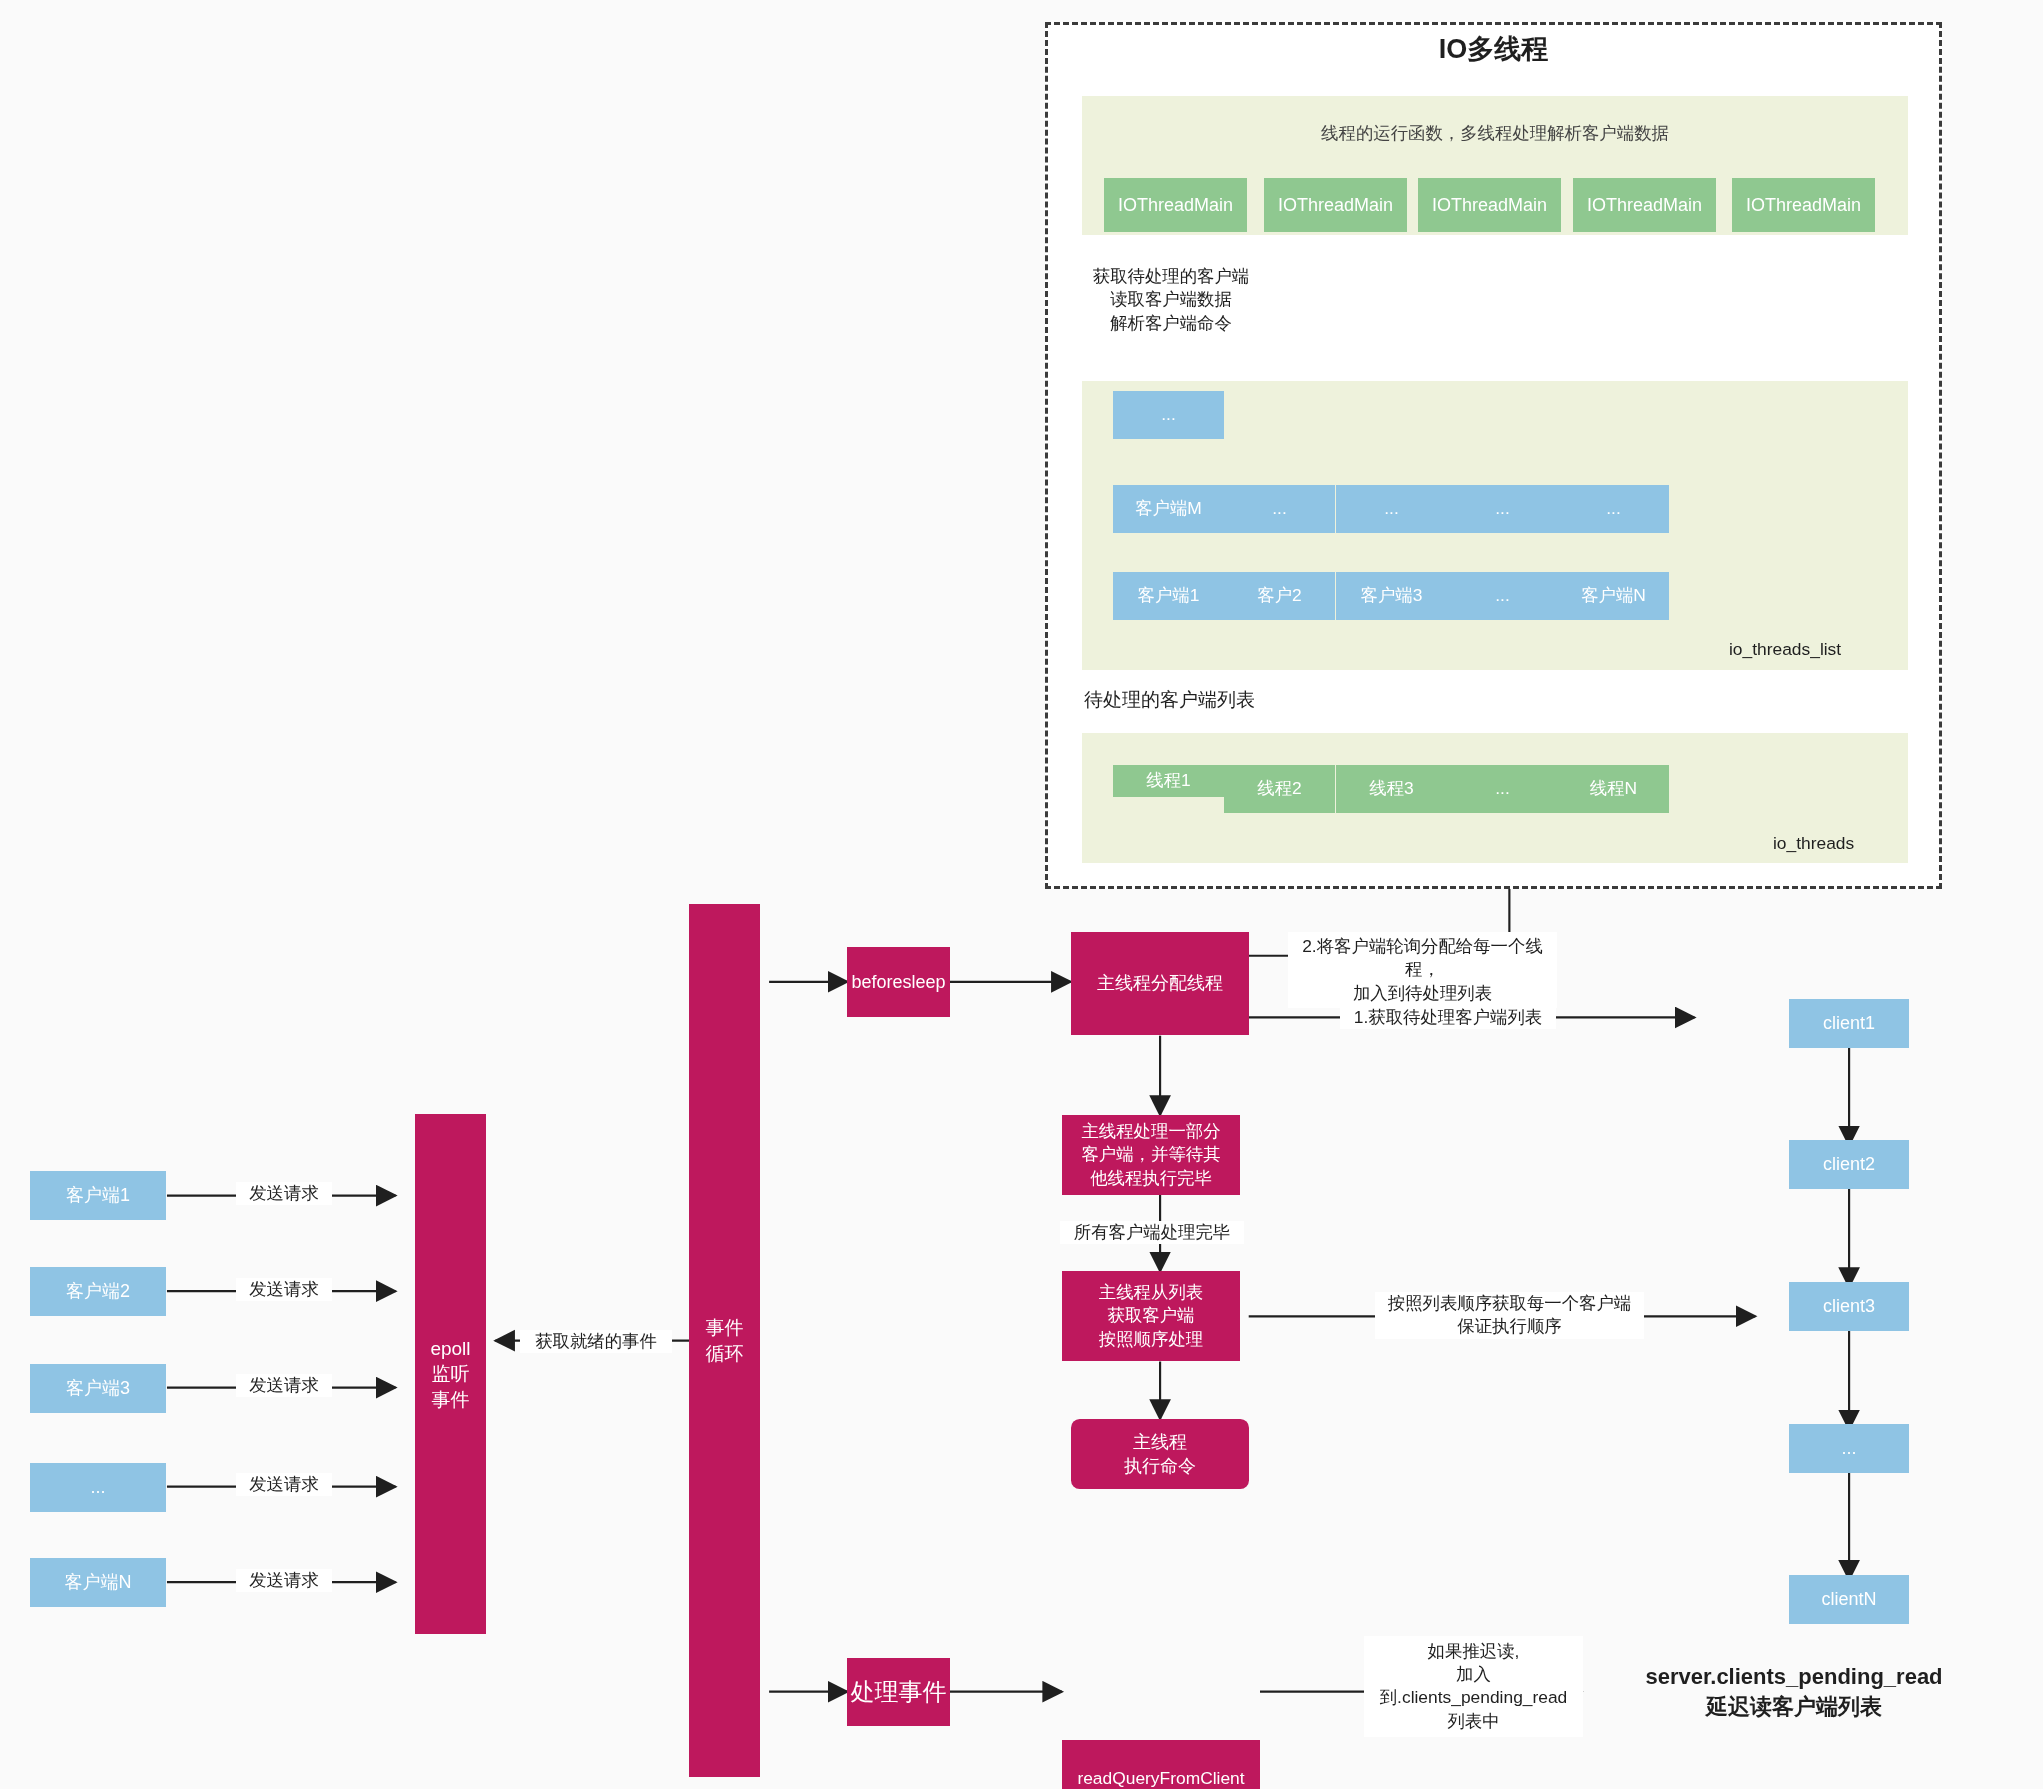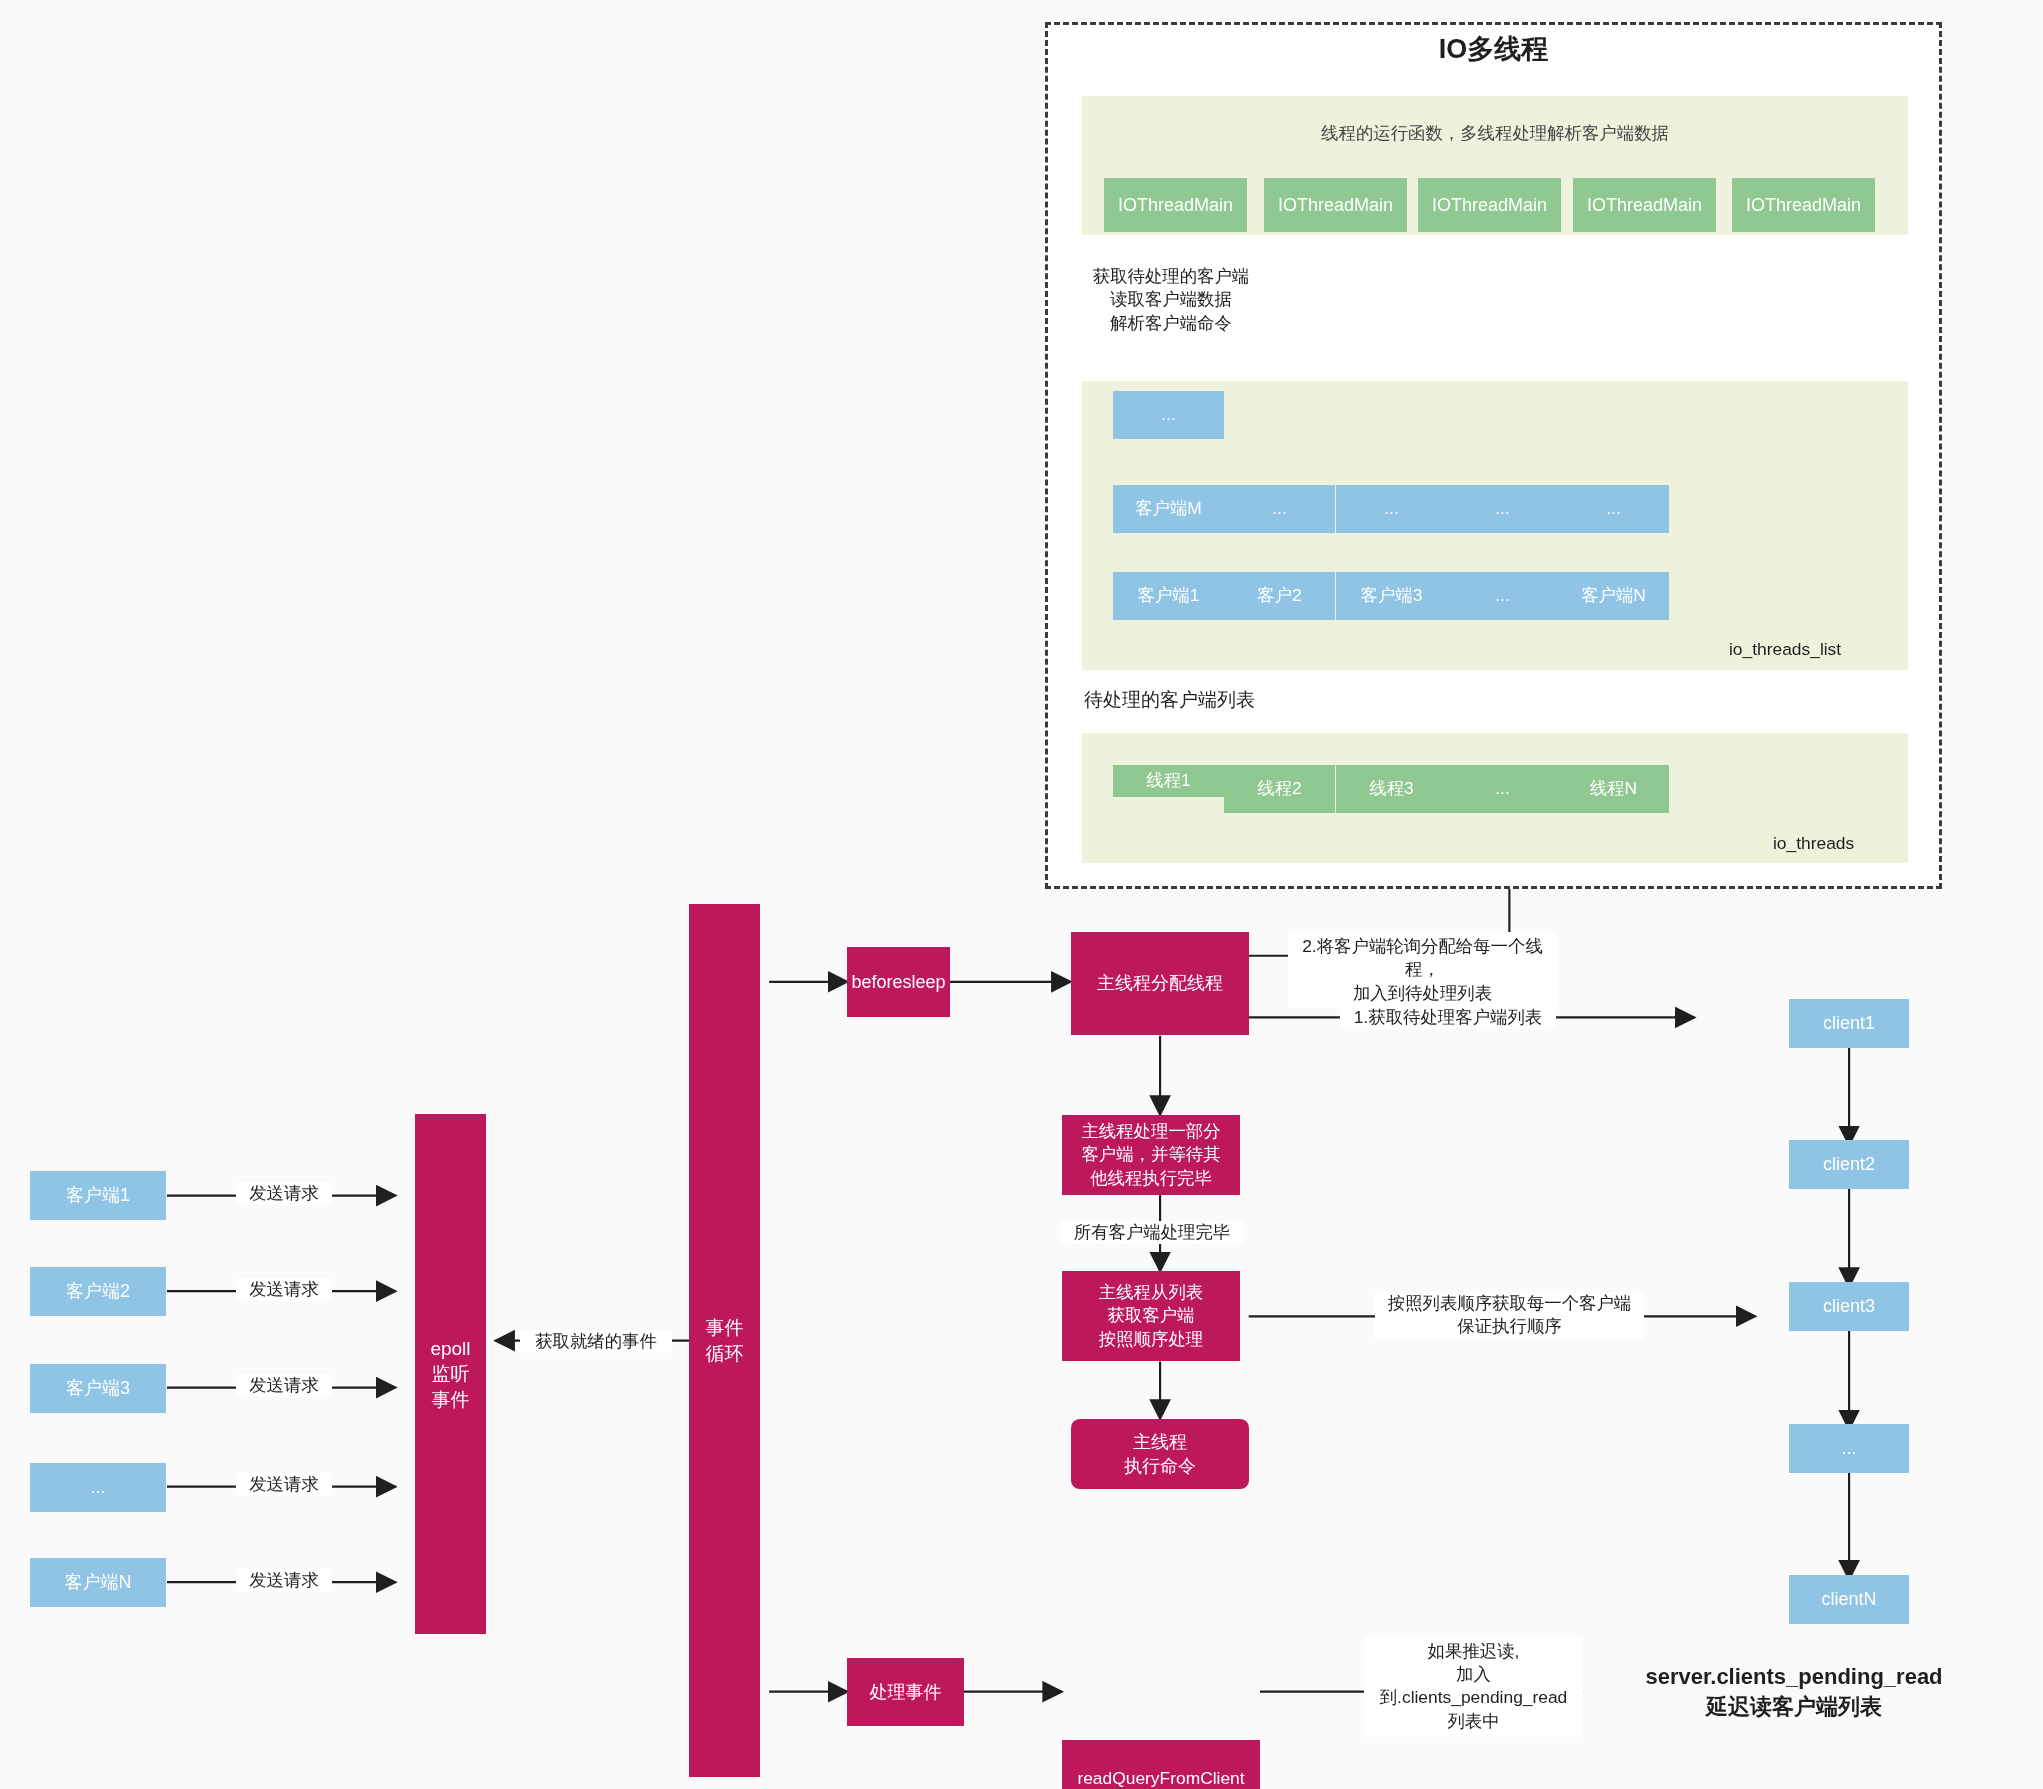--- a/index.html
+++ b/index.html
@@ -188,21 +188,21 @@
 
   <div class="node blue rounded" style="left:1071px;top:1419px;width:178px;height:70px;font-size:18px;white-space:pre-line;">主线程
 执行命令</div>
 
   <div class="node lblue" style="left:1789px;top:999px;width:120px;height:49px;font-size:18px;">client1</div>
   <div class="node lblue" style="left:1789px;top:1140px;width:120px;height:49px;font-size:18px;">client2</div>
   <div class="node lblue" style="left:1789px;top:1282px;width:120px;height:49px;font-size:18px;">client3</div>
   <div class="node lblue" style="left:1789px;top:1424px;width:120px;height:49px;font-size:18px;">...</div>
   <div class="node lblue" style="left:1789px;top:1575px;width:120px;height:49px;font-size:18px;">clientN</div>
 
-  <div class="node blue" style="left:847px;top:1658px;width:117px;height:68px;font-size:18px;">处理事件</div>
+  <div class="node blue" style="left:847px;top:1658px;width:103px;height:68px;font-size:24px;">处理事件</div>
 
   <div class="node blue" style="left:1062px;top:1740px;width:198px;height:100px;font-size:17.4px;white-space:pre-line;">readQueryFromClient
 从客户端读取数据</div>
 
   <div class="label" style="left:1364px;top:1636px;width:219px;font-size:17.4px;padding:3.5px 1.7px;">如果推迟读,
 加入到.clients_pending_read
 列表中</div>
 
   <div class="plain bold" style="left:1590px;top:1662px;width:408px;font-size:22px;">server.clients_pending_read
 延迟读客户端列表</div>

